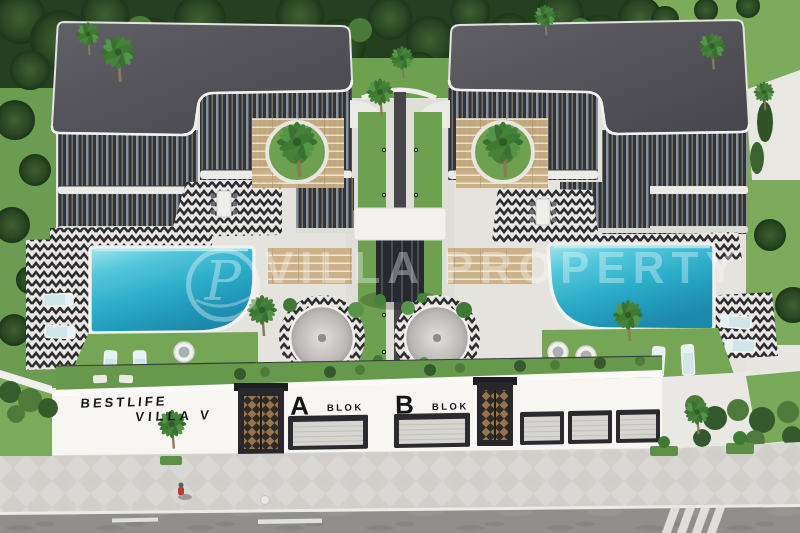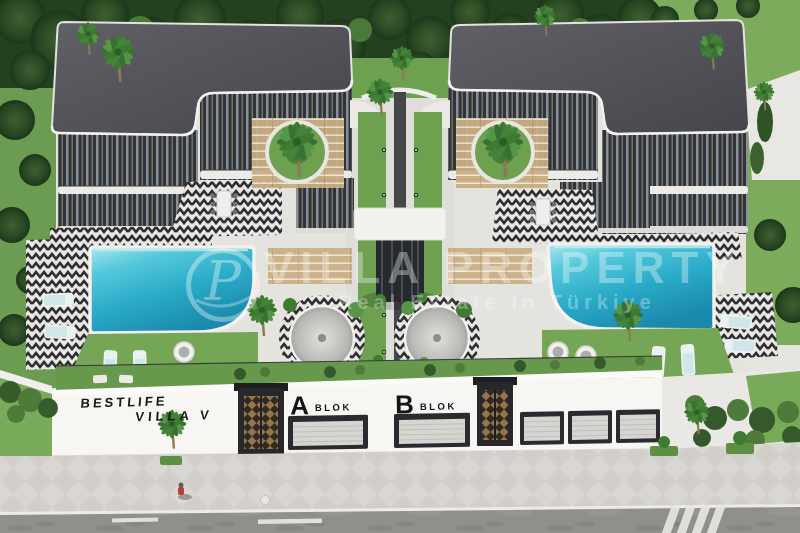--- a/index.html
+++ b/index.html
@@ -7,21 +7,21 @@
          font-family:"Liberation Sans",sans-serif;}
   .scene svg{position:absolute;left:0;top:0;}
 
   
   .estate-sign{position:absolute;left:80px;top:394px;color:#17171a;font-weight:bold;
                transform:rotate(-1.5deg) skewX(-6deg);letter-spacing:3px;font-size:13px;line-height:15px;}
   .estate-sign .line2{margin-left:56px;letter-spacing:4px;}
 
   .blok{position:absolute;display:flex;align-items:flex-end;color:#141417;transform:rotate(-1deg);}
   .blok-letter{font-size:26px;font-weight:800;line-height:20px;}
-  .blok-word{font-size:9.5px;font-weight:700;letter-spacing:2.5px;margin-left:6px;margin-bottom:2px;}
+  .blok-word{font-size:9.5px;font-weight:700;letter-spacing:2.5px;margin-left:18px;margin-bottom:2px;}
   .blok-a{left:290px;top:395px;}
   .blok-b{left:395px;top:394px;}
 
   
   .wm-logo{position:absolute;left:186px;top:248px;width:64px;height:64px;
            border:5px solid rgba(255,255,255,.36);border-radius:50%;
            display:flex;align-items:center;justify-content:center;}
   .wm-logo span{font-family:"DejaVu Serif",serif;font-style:italic;font-size:54px;
                 color:rgba(255,255,255,.36);line-height:1;margin-top:-6px;}
   .wm-title{position:absolute;left:264px;top:243px;font-size:44px;font-weight:700;
@@ -437,15 +437,14 @@
 </div>
 <div class="blok blok-b">
   <span class="blok-letter">B</span>
   <span class="blok-word">BLOK</span>
 </div>
 
 <div class="wm-logo">
   <span>P</span>
 </div>
 <div class="wm-title">VILLA PROPERTY</div>
-<div class="wm-sub">Real Estate In Türkiye</div>
 
 </div>
 
 </body></html>

